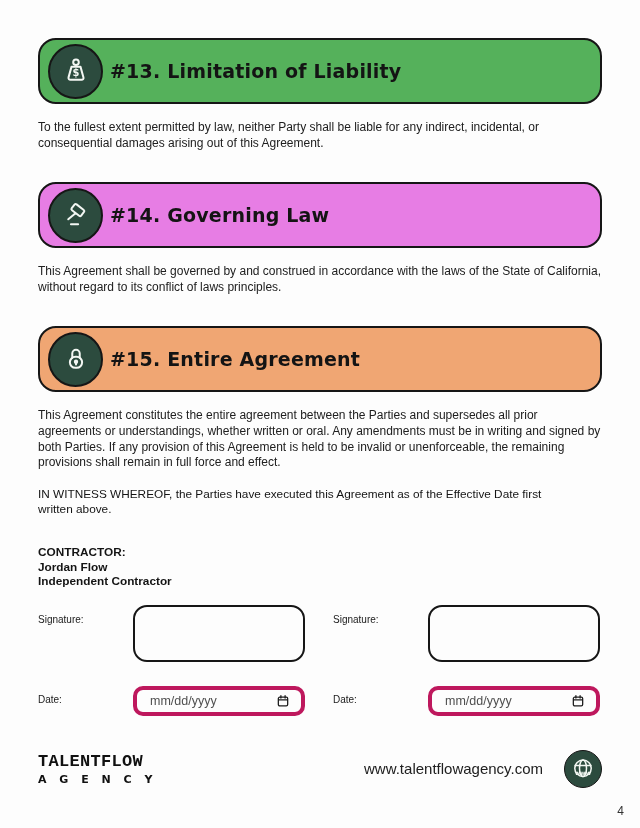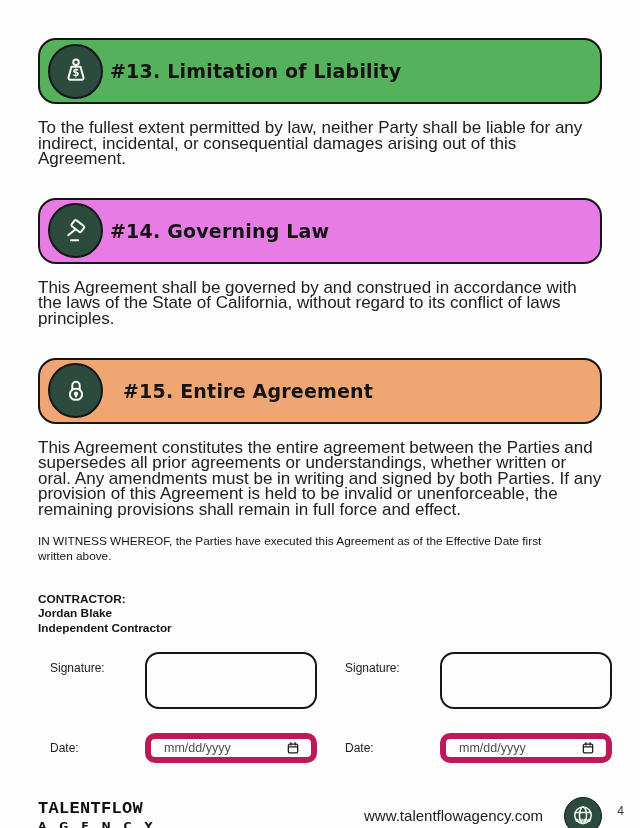--- a/index.html
+++ b/index.html
@@ -42,21 +42,21 @@
     font-size: 19px;
     font-weight: 700;
     color: #141414;
     margin-left: 7px;
     letter-spacing: 0.2px;
   }
 
   
   .section-body {
     margin-top: 16px;
-    font-size: 17px;
+    font-size: 12px;
     line-height: 15.6px;
     color: #202020;
   }
   .gap-lg { margin-top: 31px; }
   .witness {
     margin-top: 16px;
     font-size: 11.8px;
     line-height: 15.6px;
     font-weight: 400;
     color: #141414;
@@ -79,37 +79,36 @@
   
   .sig-row, .date-row {
     display: grid;
     grid-template-columns: 295px 1fr;
   }
   .sig-row { margin-top: 16px; }
   .date-row { margin-top: 24px; }
   .field-col { display: flex; align-items: flex-start; }
   .field-label {
     flex: 0 0 95px;
-    font-size: 12px;
+    font-size: 10px;
     color: #202020;
     padding-top: 9px;
-    margin-left: 12px;
   }
   .date-row .field-label { padding-top: 8px; }
   .signature-box {
     width: 172px;
     height: 57px;
     border: 2px solid #161616;
     border-radius: 14px;
     background: #fdfdfd;
   }
   .date-input {
     width: 172px;
     height: 30px;
-    border: 6px solid #be185d;
+    border: 4px solid #be185d;
     border-radius: 10px;
     background: #fdfdfd;
     display: flex;
     align-items: center;
     justify-content: space-between;
     padding: 0 11px 0 13px;
   }
   .date-placeholder { font-size: 12.5px; color: #4f4f4f; }
   .calendar-icon svg { width: 14px; height: 14px; display: block; }
 
@@ -191,40 +190,40 @@
           <line x1="6.2" y1="15.2" x2="11.4" y2="10.8"></line>
           <line x1="8.2" y1="19" x2="13.6" y2="19"></line>
         </svg>
       </span>
       <h2 class="section-title">#14. Governing Law</h2>
     </div>
     <p class="section-body">This Agreement shall be governed by and construed in accordance with the laws of the State of California, without regard to its conflict of laws principles.</p>
   </section>
 
   <section>
-    <div class="section-header gap-lg" style="background-color: rgb(240, 166, 115); gap: 13px;">
+    <div class="section-header gap-lg" style="background-color: rgb(240, 166, 115);">
       <span class="icon-circle">
         <svg viewBox="0 0 24 24" fill="none" stroke="#f3f7f3" stroke-width="1.5" stroke-linecap="round" stroke-linejoin="round">
           <path d="M9.2 11 V7.9 a2.8 2.8 0 0 1 5.6 0 V11"></path>
           <rect x="7.4" y="10.4" width="9.2" height="8.2" rx="4.1"></rect>
           <circle cx="12" cy="14" r="0.9" fill="#f3f7f3"></circle>
           <line x1="12" y1="14.8" x2="12" y2="16.1"></line>
         </svg>
       </span>
       <h2 class="section-title">#15. Entire Agreement</h2>
     </div>
     <p class="section-body">This Agreement constitutes the entire agreement between the Parties and supersedes all prior agreements or understandings, whether written or oral. Any amendments must be in writing and signed by both Parties. If any provision of this Agreement is held to be invalid or unenforceable, the remaining provisions shall remain in full force and effect.</p>
   </section>
 
   <p class="witness">IN WITNESS WHEREOF, the Parties have executed this Agreement as of the Effective Date first written above.</p>
 
   <div class="parties-row">
     <div class="party">
       <div>CONTRACTOR:</div>
-      <div>Jordan Blake</div>
+      <div>Jordan Flow</div>
       <div>Independent Contractor</div>
     </div>
   </div>
 
   <div class="sig-row">
     <div class="field-col">
       <span class="field-label">Signature:</span>
       <div class="signature-box"></div>
     </div>
     <div class="field-col">

